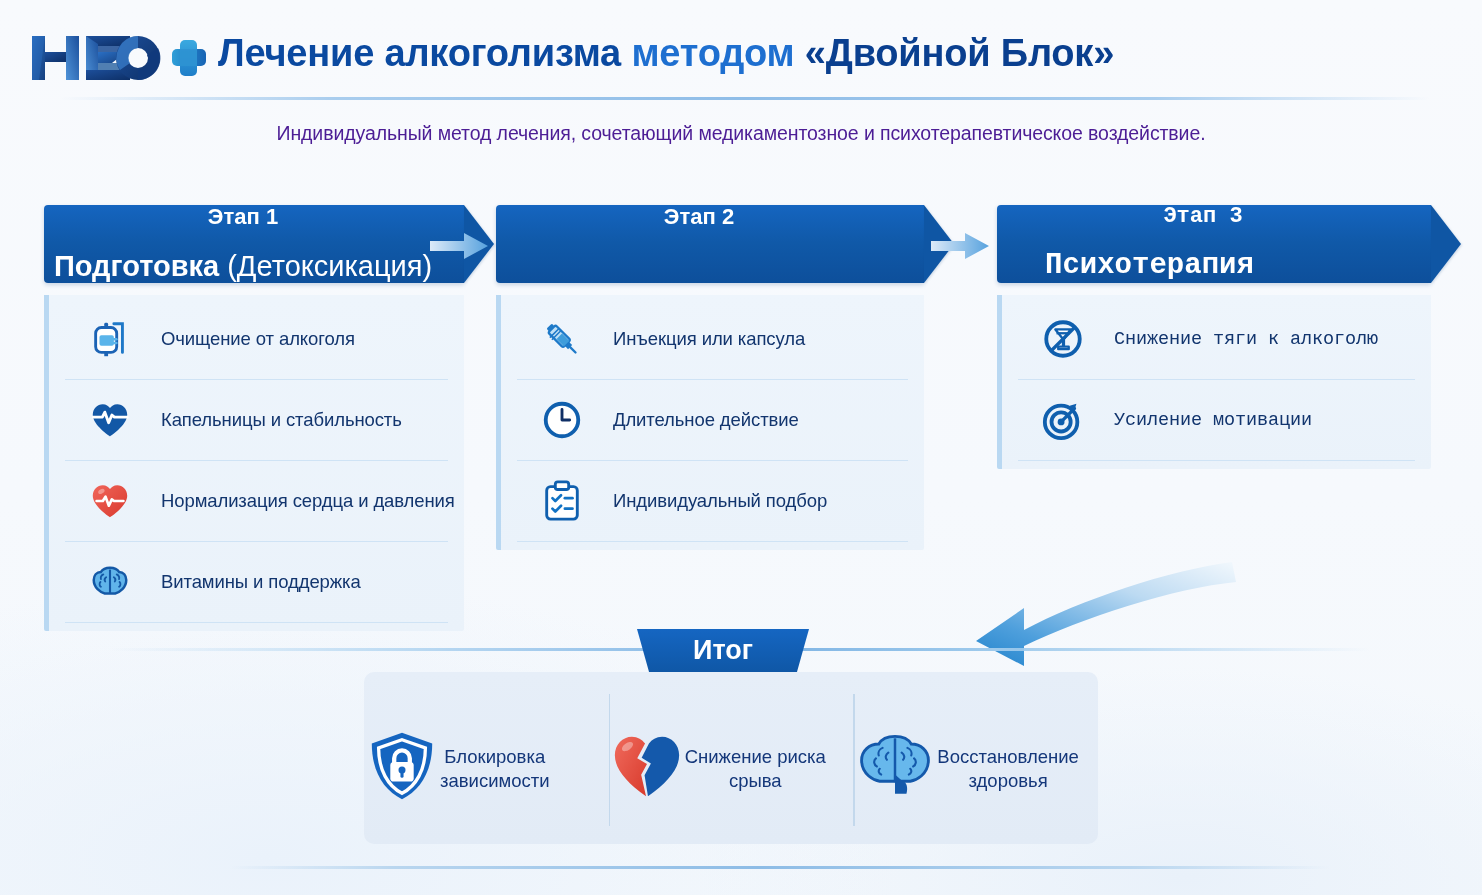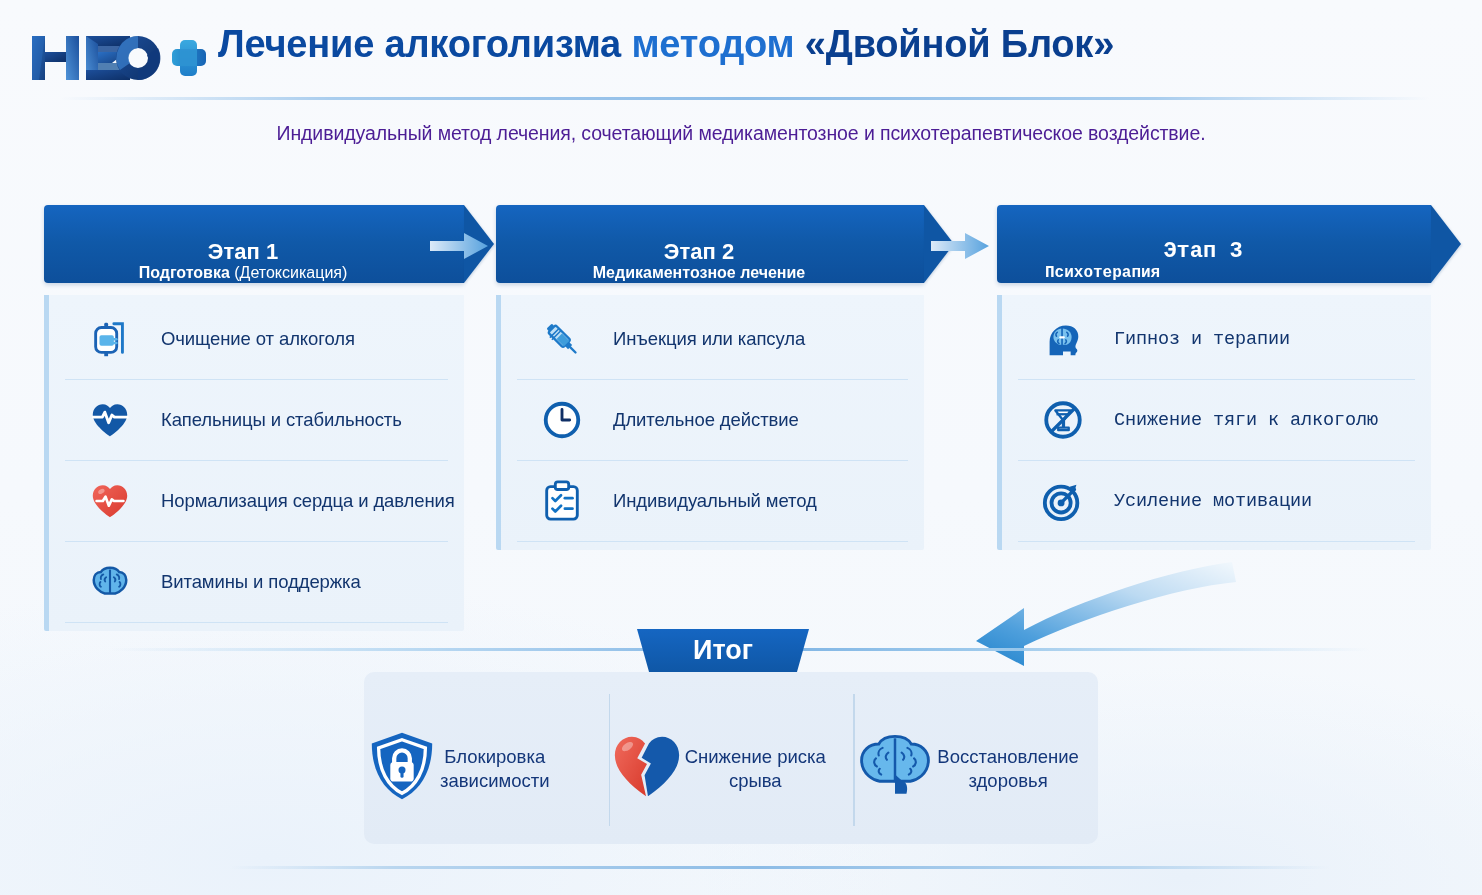--- a/index.html
+++ b/index.html
@@ -13,21 +13,21 @@
       linear-gradient(180deg,#f8fafd 0%,#f6f9fd 55%,#f4f8fc 100%);
     position:relative;
     -webkit-font-smoothing:antialiased;
   }
   .page{position:absolute;inset:0;}
 
   
   .header{position:absolute;left:0;top:0;width:1482px;height:96px;}
   .logo{position:absolute;left:26px;top:30px;width:182px;height:56px;}
   .title{
-    position:absolute;left:218px;top:25px;
+    position:absolute;left:218px;top:34px;
     font-size:38px;font-weight:bold;letter-spacing:-0.2px;
     white-space:nowrap;line-height:1;
   }
   .t-main{color:#0a49a0;}
   .t-mid{color:#1e6fd0;font-weight:bold;}
   .t-quote{color:#0a3f8f;}
   .hdr-divider{
     position:absolute;left:60px;top:97px;width:1370px;height:3px;
     background:linear-gradient(90deg,rgba(160,200,238,0) 0%,#a9cdee 20%,#8fbde8 50%,#a9cdee 80%,rgba(160,200,238,0) 100%);
     border-radius:2px;
@@ -51,24 +51,24 @@
     box-shadow:0 2px 4px rgba(20,70,130,.20);
   }
   .chev::after{
     content:"";position:absolute;right:-30px;top:0;width:0;height:0;
     border-top:39px solid transparent;border-bottom:39px solid transparent;
     border-left:30px solid #0f56a4;
     filter:drop-shadow(1px 1px 1px rgba(20,70,130,.18));
   }
   .chev-inner{
     position:absolute;inset:0;display:flex;flex-direction:column;
-    align-items:center;justify-content:flex-end;padding-right:22px;
+    align-items:center;justify-content:space-between;padding-right:22px;
   }
   .chev-t1{font-size:22px;font-weight:bold;line-height:1.12;}
-  .chev-t2{font-size:16px;font-weight:bold;line-height:1.18;white-space:nowrap;}
+  .chev-t2{font-size:29px;font-weight:bold;line-height:1.18;white-space:nowrap;}
   .chev-t2 .light{font-weight:normal;}
   .chev-sub-left{width:100%;padding-left:48px;box-sizing:border-box;text-align:left;}
 
   .conn{
     position:absolute;top:232px;width:60px;height:28px;
   }
   .conn-1{left:430px;}
   .conn-2{left:931px;}
   .conn svg{display:block;}
 
@@ -271,21 +271,20 @@
       </linearGradient>
         </defs>
       <path d="M0 9h34V1l24 13-24 13v-8H0z" fill="url(#ga1)"></path>
     </svg>
   </div>
 
   <div class="stage stage-2">
     <div class="chev">
       <div class="chev-inner">
         <div class="chev-t1">Этап 2</div>
-        <div class="chev-t2">Медикаментозное лечение</div>
       </div>
     </div>
     <div class="card">
 
       <div class="row">
         <span class="ico">
           <svg viewBox="0 0 46 46" width="44" height="44">
             <g transform="rotate(-45 23 23)">
               <rect x="19" y="4" width="8" height="4" rx="1.5" fill="#1e7ac9"></rect>
               <rect x="17.5" y="8" width="11" height="22" rx="2" fill="#bfe0f6" stroke="#1e7ac9" stroke-width="2.4"></rect>
@@ -313,21 +312,21 @@
         <span class="ico">
           <svg viewBox="0 0 46 46" width="44" height="44">
             <rect x="7" y="8" width="32" height="34" rx="4" fill="#fff" stroke="#0f5fae" stroke-width="3"></rect>
             <rect x="16" y="3" width="14" height="8" rx="2.5" fill="#fff" stroke="#0f5fae" stroke-width="3"></rect>
             <path d="M13 20l3 3 6-6" stroke="#1172c4" stroke-width="2.8" fill="none" stroke-linecap="round" stroke-linejoin="round"></path>
             <path d="M26 20h8" stroke="#1172c4" stroke-width="2.8" stroke-linecap="round"></path>
             <path d="M13 31l3 3 6-6" stroke="#1172c4" stroke-width="2.8" fill="none" stroke-linecap="round" stroke-linejoin="round"></path>
             <path d="M26 31h8" stroke="#1172c4" stroke-width="2.8" stroke-linecap="round"></path>
           </svg>
         </span>
-        <span class="lbl">Индивидуальный метод</span>
+        <span class="lbl">Индивидуальный подбор</span>
       </div>
 
     </div>
   </div>
 
   <div class="conn conn-2">
     <svg viewBox="0 0 60 28" width="60" height="28">
       <defs>
           <linearGradient id="ga2" x1="0" y1="0" x2="1" y2="0">
         <stop offset="0" stop-color="#dceaf8"></stop>
@@ -340,31 +339,20 @@
 
   <div class="stage stage-3">
     <div class="chev">
       <div class="chev-inner">
         <div class="chev-t1">Этап 3</div>
         <div class="chev-t2 chev-sub-left">Психотерапия</div>
       </div>
     </div>
     <div class="card">
 
-      <div class="row">
-        <span class="ico">
-          <svg viewBox="0 0 46 46" width="44" height="44">
-            <path d="M9 40V26c0-9 7-17 17-17 8 0 13 5 13 11 0 5-3 8-3 11 0 2 2 2 2 4s-2 2-2 4v1h-5v-4h-8v4z" fill="#1565b8"></path>
-            <path d="M22 12c-5 0-9 4-9 9 0 4 3 7 6 8h8c3-1 5-4 5-8 0-5-4-9-10-9z" fill="#79c1ee"></path>
-            <path d="M22 12v18M17 16c-1.5 1-1.8 3-.8 4M27 16c1.5 1 1.8 3 .8 4M18 24c-1 1.2-.6 3 .8 3.6M26 24c1 1.2.6 3-.8 3.6" stroke="#1565b8" stroke-width="1.7" fill="none" stroke-linecap="round"></path>
-            <rect x="19" y="20" width="6" height="2.4" rx="1.2" fill="#fff"></rect>
-          </svg>
-        </span>
-        <span class="lbl">Гипноз и терапии</span>
-      </div>
 
       <div class="row">
         <span class="ico">
           <svg viewBox="0 0 46 46" width="44" height="44">
             <circle cx="23" cy="23" r="17.5" fill="none" stroke="#0f5fae" stroke-width="4"></circle>
             <path d="M15 13h16l-7 10v8h5v2.6H18V31h5v-8z" fill="#fff" stroke="#0f5fae" stroke-width="2.4" stroke-linejoin="round"></path>
             <path d="M16.2 17h13.6" stroke="#0f5fae" stroke-width="2.4"></path>
             <path d="M11 35L35 11" stroke="#0f5fae" stroke-width="3.4" stroke-linecap="round"></path>
           </svg>
         </span>

